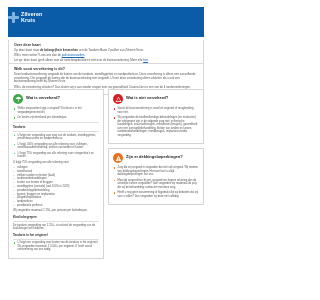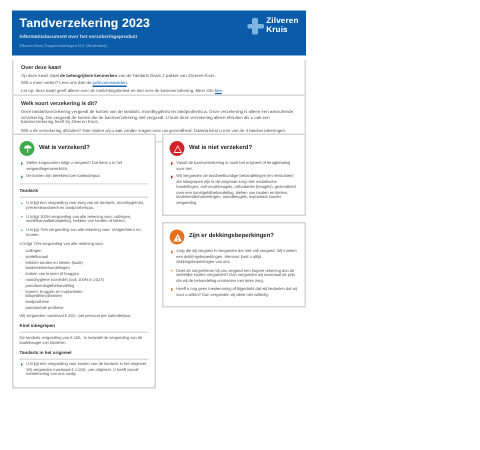--- a/index.html
+++ b/index.html
@@ -98,25 +98,20 @@
     padding-bottom:1.5px;border-bottom:0.5px solid #dcdcdc;line-height:3.6px;
   }
   .rule{height:0;border-top:0.5px solid #e2e2e2;margin:2.5px 0;}
 </style>
 </head>
 <body>
 
 <div class="page">
 
   <div class="header">
-    <div class="hdr-left">
-      <div class="doc-title">Tandverzekering 2023</div>
-      <div class="doc-sub">Informatiedocument over het verzekeringsproduct</div>
-      <div class="doc-sub2">Zilveren Kruis Zorgverzekeringen N.V. (Nederland)</div>
-    </div>
     <div class="hdr-right">
       <div class="logo-cross">
         <div class="bar-h"></div>
           <div class="bar-v"></div>
       </div>
       <div>
         <div class="logo-txt">Zilveren</div>
         <div class="logo-txt">Kruis</div>
       </div>
     </div>

